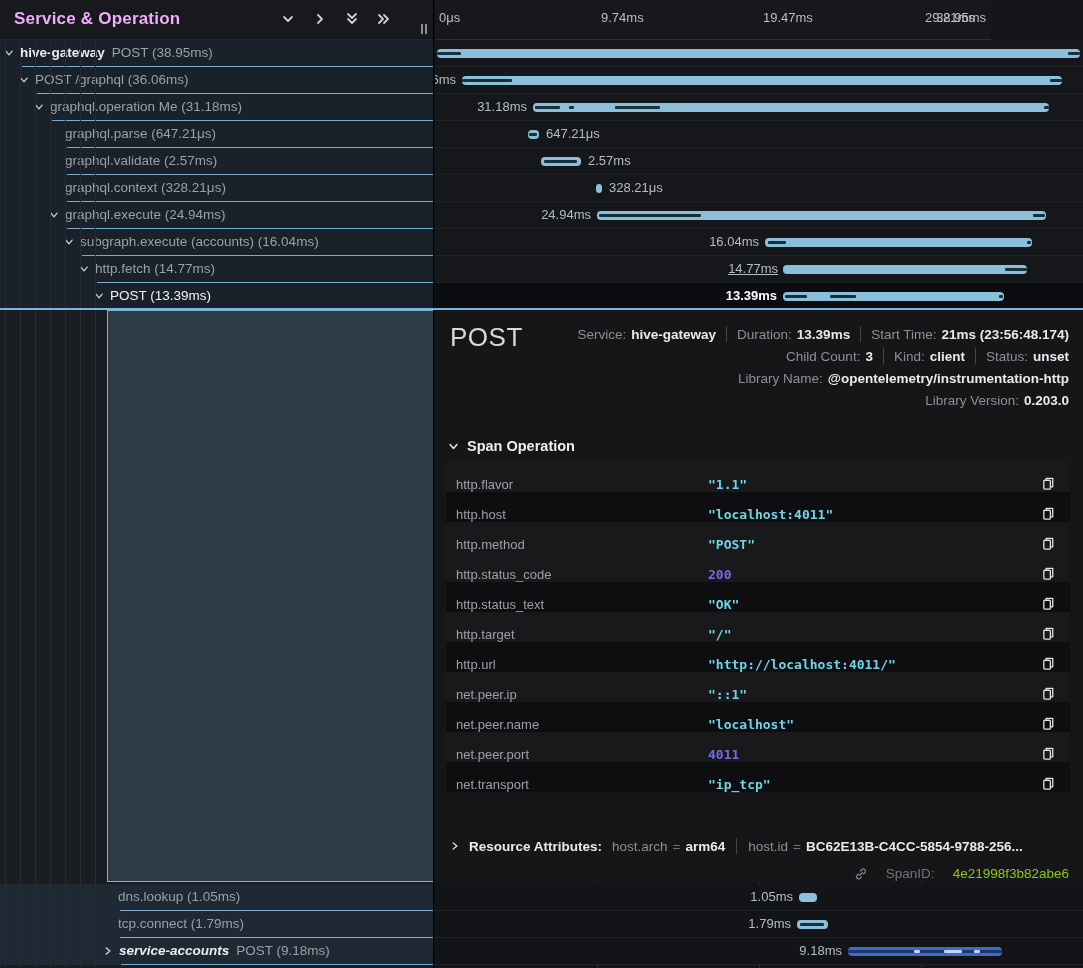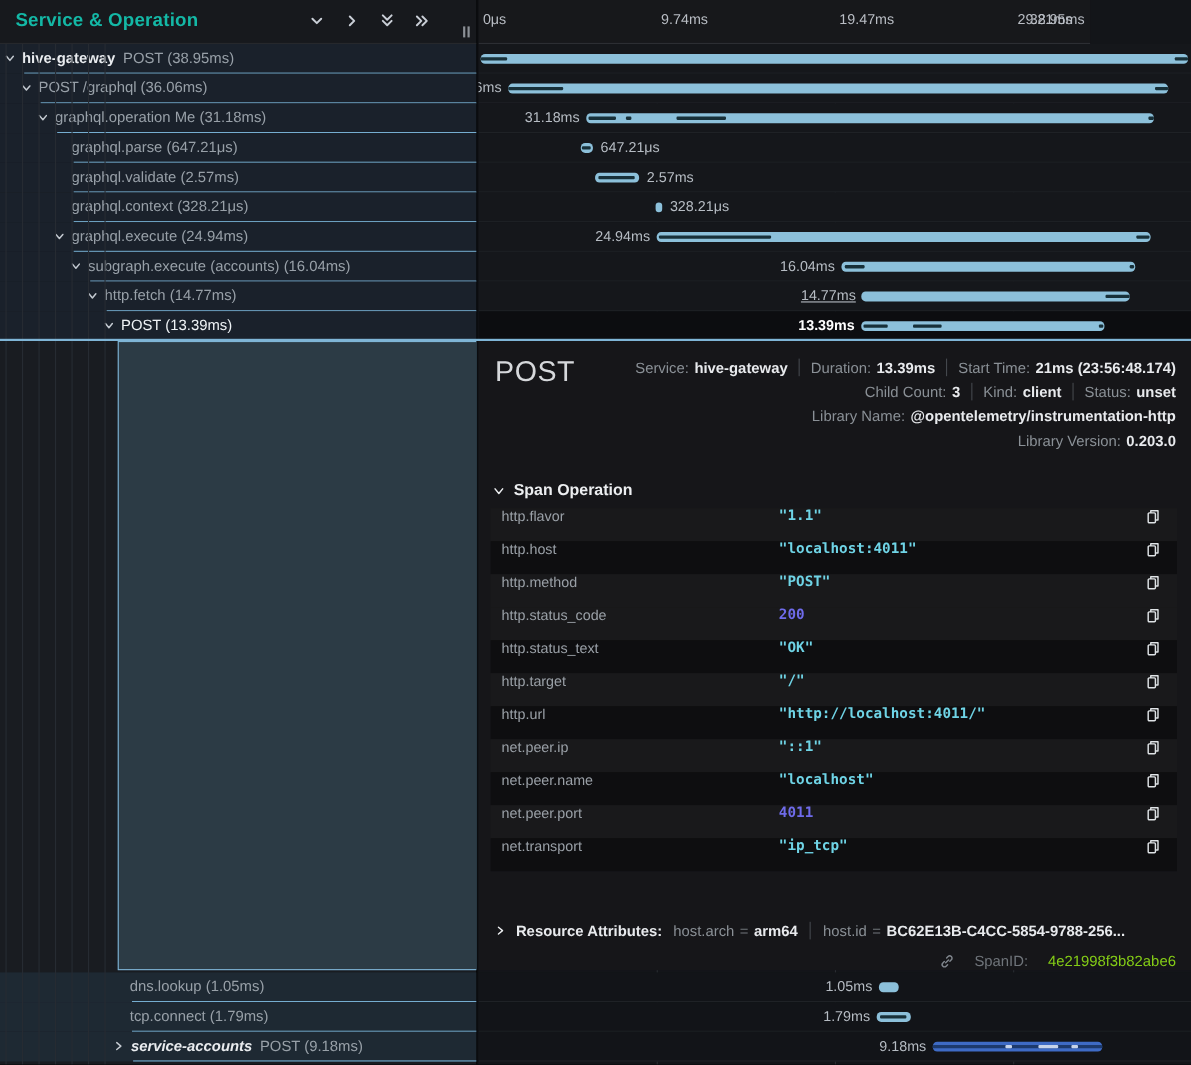--- a/index.html
+++ b/index.html
@@ -3,21 +3,21 @@
 <meta charset="utf-8">
 <style>
   * { margin:0; padding:0; box-sizing:border-box; }
   html,body { background:#000; }
   body { font-family:"Liberation Sans", sans-serif; }
   #app { position:relative; width:1083px; height:968px; background:#101114; overflow:hidden; }
 
   
   #left-panel { position:absolute; left:0; top:0; width:434px; height:968px; background:#191c21; overflow:hidden; border-right:1px solid #000; }
   #left-header { position:absolute; left:0; top:0; width:434px; height:40px; background:#17191d; border-bottom:1px solid #26282c; }
-  #left-title { position:absolute; left:14px; top:9px; font-size:17px; font-weight:700; color:#14b8a6; letter-spacing:.2px; }
+  #left-title { position:absolute; left:14px; top:9px; font-size:17px; font-weight:700; color:#f0abfc; letter-spacing:.2px; }
   #header-icons { position:absolute; right:42px; top:11px; display:flex; gap:16px; }
   #header-icons .hicon { width:16px; height:16px; cursor:pointer; }
   #panel-grip { position:absolute; right:6px; top:24px; display:flex; gap:2px; cursor:col-resize; }
   #panel-grip i { display:block; width:2px; height:10px; background:#8b9096; }
 
   .guide { position:absolute; top:40px; bottom:0; width:1px; background:#262b32; z-index:3; pointer-events:none; }
 
   .tree-row { position:absolute; left:0; width:434px; height:27px; background:#1a212b; z-index:2; cursor:pointer; }
   .tree-row.child-bg { background:#1e2933; }
   .tree-row .brd { position:absolute; bottom:0; right:0; height:1px; background:#76aed1; }
@@ -49,21 +49,21 @@
   #detail-panel { position:absolute; left:0; top:310px; width:648px; height:572px; background:#161619; z-index:5; }
   #detail-title { position:absolute; left:15px; top:12px; font-size:26px; color:#d6d8db; letter-spacing:.5px; }
   #detail-meta { position:absolute; right:14px; top:13px; text-align:right; }
   .meta-line { height:22px; font-size:13.5px; color:#8a9096; display:flex; justify-content:flex-end; align-items:center; }
   .meta-line b { color:#e8eaed; margin-left:5px; font-weight:700; }
   .meta-sep { width:1px; height:16px; background:#44484d; margin:0 10px; }
 
   #attrs-header { position:absolute; left:13px; top:128px; display:flex; align-items:center; gap:8px; cursor:pointer; }
   #attrs-header span { font-size:14.5px; font-weight:700; color:#eceef0; }
   #attrs-table { position:absolute; left:11px; top:152px; width:624px; }
-  .attr-row { height:30px; display:flex; align-items:flex-start; }
+  .attr-row { height:30px; display:flex; align-items:flex-end; }
   .attr-row.even { background:#19191b; }
   .attr-row.odd  { background:#0e0e10; }
   .attr-key { flex:0 0 262px; padding-left:10px; font-size:13px; color:#9aa0a7; white-space:nowrap; }
   .attr-val { flex:1; font-family:"DejaVu Sans Mono", monospace; font-size:13px; font-weight:700; white-space:nowrap; }
   .attr-val.string { color:#6fd4e6; }
   .attr-val.number { color:#6f6bea; }
   .copy-btn { flex:0 0 auto; margin-right:14px; cursor:pointer; width:15px; height:16px; }
 
   #resource-line { position:absolute; left:15px; top:528px; display:flex; align-items:center; font-size:13.5px; }
   #resource-line .rtitle { font-weight:700; color:#e8eaed; margin:0 10px 0 9px; }

